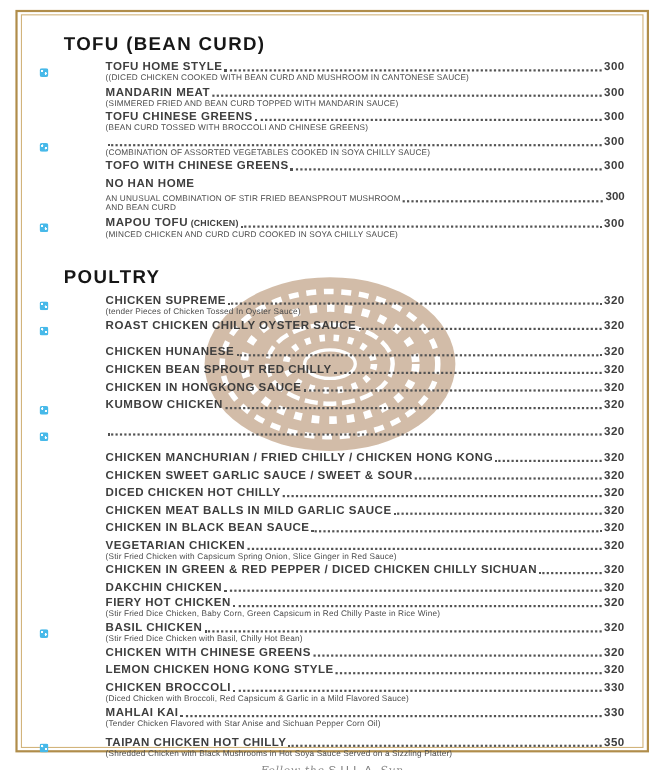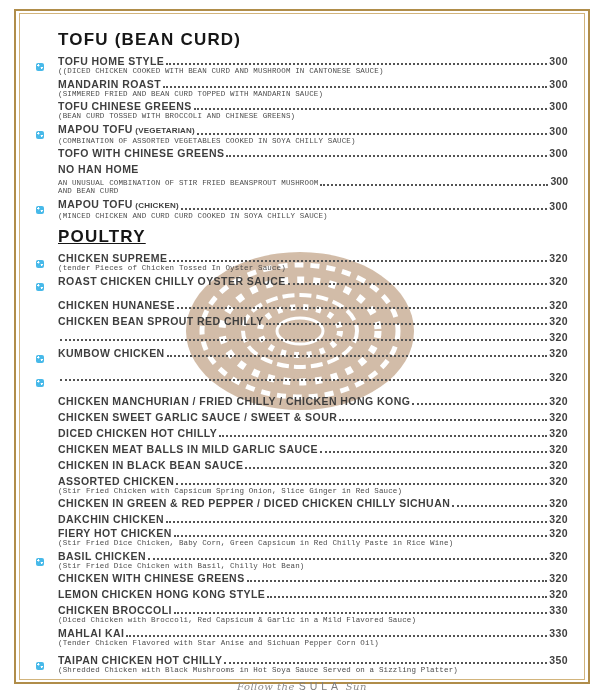--- a/index.html
+++ b/index.html
@@ -36,22 +36,22 @@
     position: absolute;
     left: 36px; right: 32px; top: 30px; bottom: 18px;
   }
   .section-title {
     font-size: 17px;
     font-weight: bold;
     letter-spacing: 1.2px;
     color: #161616;
     margin: 0 0 5px 22px;
   }
-  .section + .section .section-title { margin-top: 7px; text-decoration: underline; }
-  .row { display: flex; margin-bottom: 4px; position: relative; }
+  .section + .section .section-title { margin-top: 25px; }
+  .row { display: flex; margin-bottom: 4px; position: relative; gap: 38px; }
   .row.has-desc { margin-bottom: 2px; }
   .row.gap-before { margin-top: 7px; }
   .icon-cell { width: 22px; flex: 0 0 22px; padding-top: 2px; }
   .chef-icon {
     display: inline-block;
     width: 8px; height: 8px;
     border-radius: 2px;
     background: #47b9e9;
     background-image:
       radial-gradient(circle at 30% 30%, #ffffff 0 1px, transparent 1.2px),
@@ -77,21 +77,20 @@
     margin: 0 2px 2px 2px;
   }
   .pr { flex: 0 0 auto; font-size: 10.5px; font-weight: bold; color: #3e3e3e; }
   .desc {
     font-size: 7.5px;
     line-height: 8.5px;
     letter-spacing: 0.15px;
     color: #4c4c4c;
     white-space: nowrap;
     overflow: hidden;
-    font-family: Liberation Mono, monospace;
   }
   .dline {
     display: flex;
     align-items: flex-end;
   }
   .dline .desc { flex: 0 0 auto; }
   .dline .dots { margin-bottom: 1px; }
   .footer { margin-top: 5px; text-align: center; }
   .tagline {
     font-family: "DejaVu Serif", serif;
@@ -139,21 +138,21 @@
                 <span class="dots"></span>
                 <span class="pr">300</span>
               </div>
               <div class="desc">((DICED CHICKEN COOKED WITH BEAN CURD AND MUSHROOM IN CANTONESE SAUCE)</div>
             </div>
           </div>
           <div class="row has-desc">
             <span class="icon-cell"></span>
             <div class="body">
               <div class="tline">
-                <span class="nm">MANDARIN ROAST</span>
+                <span class="nm">MANDARIN MEAT</span>
                 <span class="dots"></span>
                 <span class="pr">300</span>
               </div>
               <div class="desc">(SIMMERED FRIED AND BEAN CURD TOPPED WITH MANDARIN SAUCE)</div>
             </div>
           </div>
           <div class="row has-desc">
             <span class="icon-cell"></span>
             <div class="body">
               <div class="tline">
@@ -161,21 +160,20 @@
                 <span class="dots"></span>
                 <span class="pr">300</span>
               </div>
               <div class="desc">(BEAN CURD TOSSED WITH BROCCOLI AND CHINESE GREENS)</div>
             </div>
           </div>
           <div class="row has-desc">
             <span class="icon-cell"><span class="chef-icon"></span></span>
             <div class="body">
               <div class="tline">
-                <span class="nm">MAPOU TOFU<span class="note"> (VEGETARIAN)</span></span>
                 <span class="dots"></span>
                 <span class="pr">300</span>
               </div>
               <div class="desc">(COMBINATION OF ASSORTED VEGETABLES COOKED IN SOYA CHILLY SAUCE)</div>
             </div>
           </div>
           <div class="row">
             <span class="icon-cell"></span>
             <div class="body">
               <div class="tline">
@@ -251,20 +249,21 @@
                 <span class="nm">CHICKEN BEAN SPROUT RED CHILLY</span>
                 <span class="dots"></span>
                 <span class="pr">320</span>
               </div>
             </div>
           </div>
           <div class="row">
             <span class="icon-cell"></span>
             <div class="body">
               <div class="tline">
+                <span class="nm">CHICKEN IN HONGKONG SAUCE</span>
                 <span class="dots"></span>
                 <span class="pr">320</span>
               </div>
             </div>
           </div>
           <div class="row">
             <span class="icon-cell"><span class="chef-icon"></span></span>
             <div class="body">
               <div class="tline">
                 <span class="nm">KUMBOW CHICKEN</span>
@@ -329,21 +328,21 @@
                 <span class="nm">CHICKEN IN BLACK BEAN SAUCE</span>
                 <span class="dots"></span>
                 <span class="pr">320</span>
               </div>
             </div>
           </div>
           <div class="row has-desc">
             <span class="icon-cell"></span>
             <div class="body">
               <div class="tline">
-                <span class="nm">ASSORTED CHICKEN</span>
+                <span class="nm">VEGETARIAN CHICKEN</span>
                 <span class="dots"></span>
                 <span class="pr">320</span>
               </div>
               <div class="desc">(Stir Fried Chicken with Capsicum Spring Onion, Slice Ginger in Red Sauce)</div>
             </div>
           </div>
           <div class="row">
             <span class="icon-cell"></span>
             <div class="body">
               <div class="tline">

